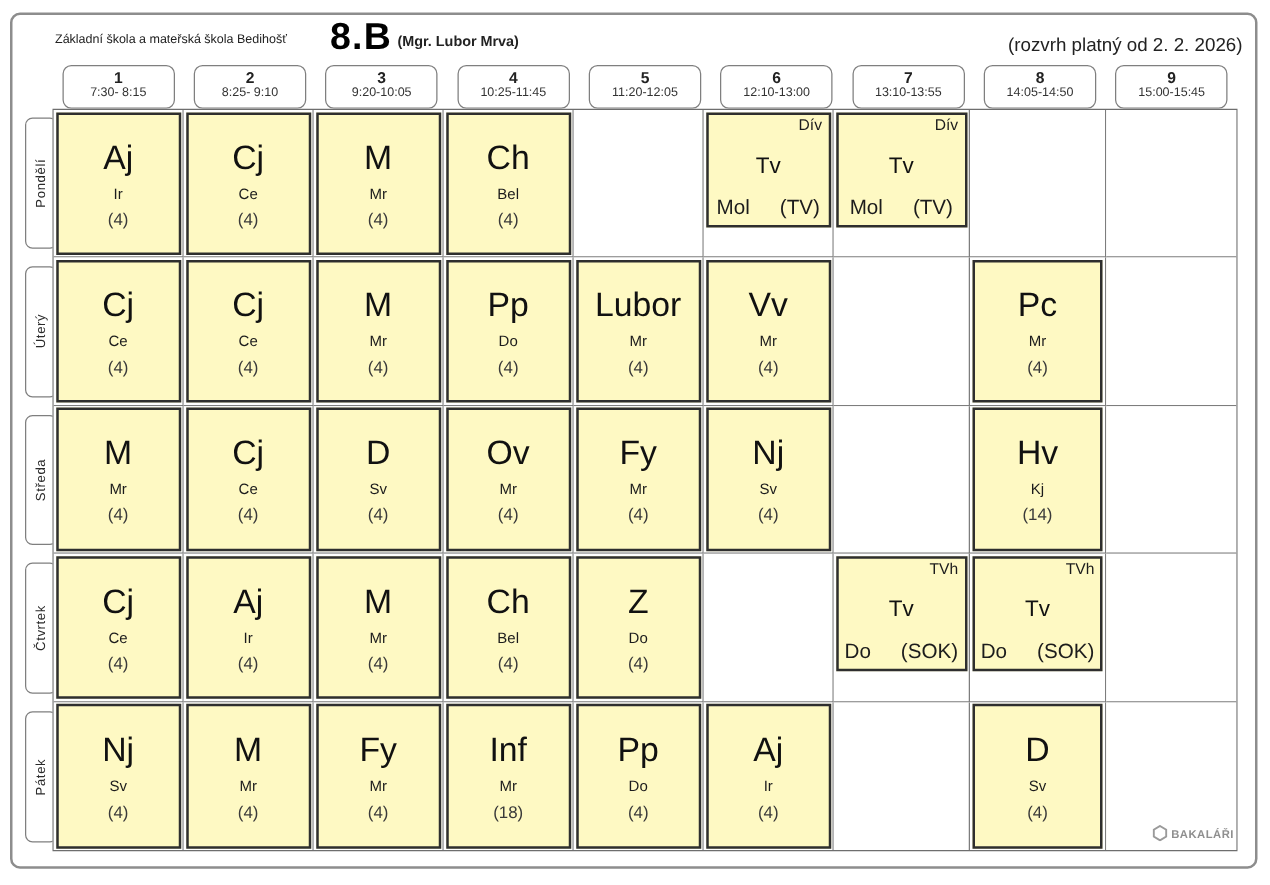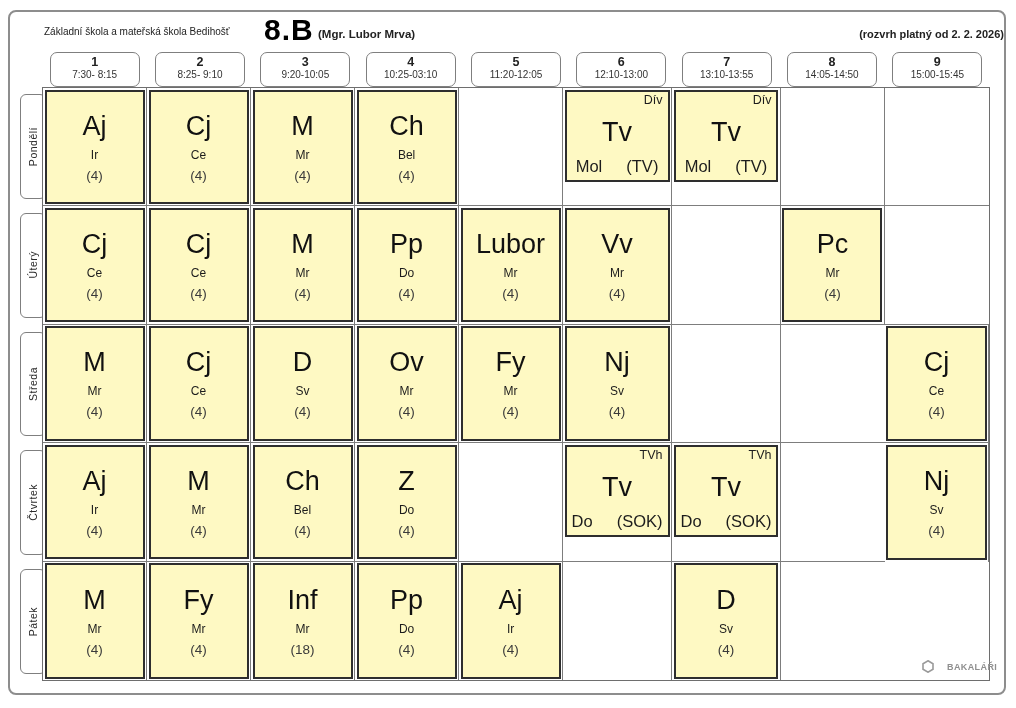--- a/index.html
+++ b/index.html
@@ -3,21 +3,21 @@
 <meta charset="utf-8">
 <style>
   html,body{margin:0;padding:0;background:#ffffff;}
   body{font-family:"Liberation Sans",sans-serif;color:#1c1c1c;}
   .page{position:relative;width:1016px;height:708px;background:#ffffff;overflow:hidden;}
   .page-border{position:absolute;left:8px;top:10px;width:994px;height:681px;
     border:2px solid #8d8d8d;border-radius:8px;background:#ffffff;}
   .school-name{position:absolute;left:44px;top:26px;font-size:10px;font-weight:400;color:#222;}
   .class-name{position:absolute;left:264px;top:13px;font-size:30px;font-weight:800;color:#000;letter-spacing:1px;}
   .class-teacher{position:absolute;left:318px;top:28px;font-size:11.5px;font-weight:600;color:#222;}
-  .validity{position:absolute;right:12px;top:28px;font-size:11px;font-weight:700;color:#222;}
+  .validity{position:absolute;right:22px;top:28px;font-size:15px;font-weight:400;color:#222;}
 
   .period-box{position:absolute;top:52px;height:35px;width:90px;background:#fff;
     border:1.5px solid #7f7f7f;border-radius:7px;text-align:center;z-index:1;box-sizing:border-box;}
   .period-num{font-size:12.5px;font-weight:700;color:#222;margin-top:2px;line-height:14px;}
   .period-time{font-size:10px;color:#333;line-height:12px;text-align:center;}
 
   .day-label{position:absolute;left:20px;width:26px;background:#fff;border:1.5px solid #7f7f7f;
     border-radius:6px;z-index:1;box-sizing:border-box;display:flex;align-items:center;justify-content:center;}
   .day-label span{writing-mode:vertical-rl;transform:rotate(180deg);font-size:10.5px;color:#2a2a2a;letter-spacing:.5px;}
 
@@ -29,24 +29,24 @@
   .cell.last-col{border-right:none;}
   .cell.last-row{border-bottom:none;}
   .card{flex:1;margin:1.5px;border:2px solid #2e2e2e;background:#fef9c3;display:flex;
     flex-direction:column;align-items:center;justify-content:center;box-sizing:border-box;text-align:right;}
   .card .subject{font-size:27px;line-height:30px;color:#111;}
   .card .teacher{font-size:12px;line-height:18px;margin-top:5px;color:#1c1c1c;}
   .card .room{font-size:13.5px;line-height:15px;margin-top:4px;color:#3a3a3a;}
   .card.group{flex:none;width:calc(100% - 3px);height:79%;justify-content:space-between;
     padding:1px 5px 3px;}
   .card.group .grp{align-self:flex-end;font-size:12.5px;color:#1c1c1c;line-height:14px;}
-  .card.group .subject{font-size:27px;line-height:28px;}
+  .card.group .subject{font-size:18px;line-height:28px;}
   .card.group .bottom{display:flex;gap:24px;font-size:16.5px;line-height:19px;color:#1c1c1c;margin-bottom:1px;}
 
-  .logo{position:absolute;left:922px;top:660px;z-index:3;display:flex;align-items:center;gap:13px;}
+  .logo{position:absolute;left:922px;top:660px;z-index:3;display:flex;align-items:center;gap:3px;}
   .logo svg{display:block;}
   .logo .logo-text{font-size:9px;font-weight:700;color:#8f8f8f;letter-spacing:.4px;}
 </style>
 </head>
 <body>
 
 <div class="page">
   <div class="page-border"></div>
 
   <div class="school-name">Základní škola a mateřská škola Bedihošť</div>
@@ -62,21 +62,21 @@
       <div class="period-box" style="left: 155px;">
         <div class="period-num">2</div>
         <div class="period-time">8:25- 9:10</div>
       </div>
       <div class="period-box" style="left: 260.333px;">
         <div class="period-num">3</div>
         <div class="period-time">9:20-10:05</div>
       </div>
       <div class="period-box" style="left: 365.667px;">
         <div class="period-num">4</div>
-        <div class="period-time">10:25-03:10</div>
+        <div class="period-time">10:25-11:45</div>
       </div>
       <div class="period-box" style="left: 471px;">
         <div class="period-num">5</div>
         <div class="period-time">11:20-12:05</div>
       </div>
       <div class="period-box" style="left: 576.333px;">
         <div class="period-num">6</div>
         <div class="period-time">12:10-13:00</div>
       </div>
       <div class="period-box" style="left: 681.667px;">
@@ -248,20 +248,27 @@
         </div>
       </div>
       <div class="cell">
         <div class="card">
           <div class="subject">Nj</div>
           <div class="teacher">Sv</div>
           <div class="room">(4)</div>
         </div>
       </div>
       <div class="cell"></div>
+      <div class="cell">
+        <div class="card">
+          <div class="subject">Hv</div>
+          <div class="teacher">Kj</div>
+          <div class="room">(14)</div>
+        </div>
+      </div>
       <div class="cell last-col"></div>
       <div class="cell">
         <div class="card">
           <div class="subject">Cj</div>
           <div class="teacher">Ce</div>
           <div class="room">(4)</div>
         </div>
       </div>
       <div class="cell">
         <div class="card">

